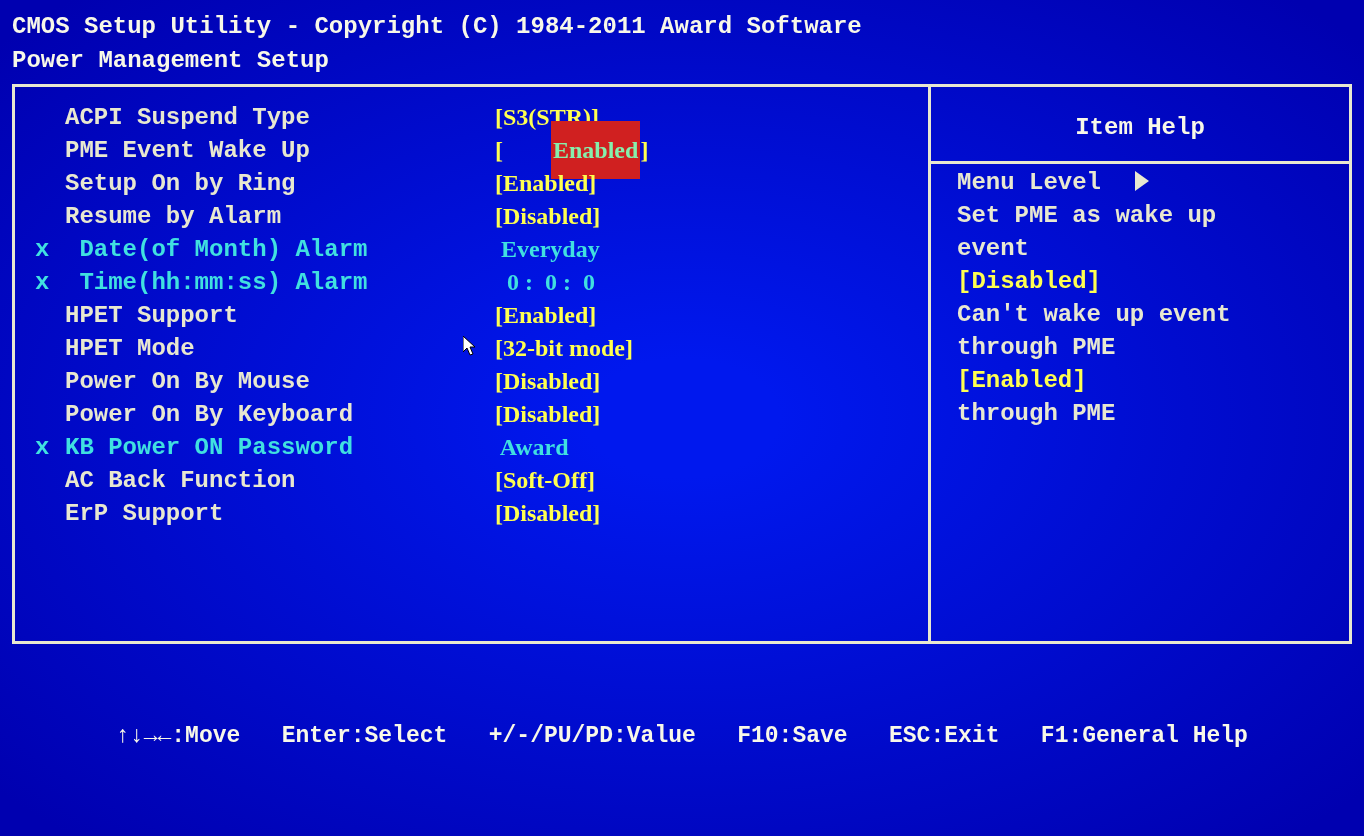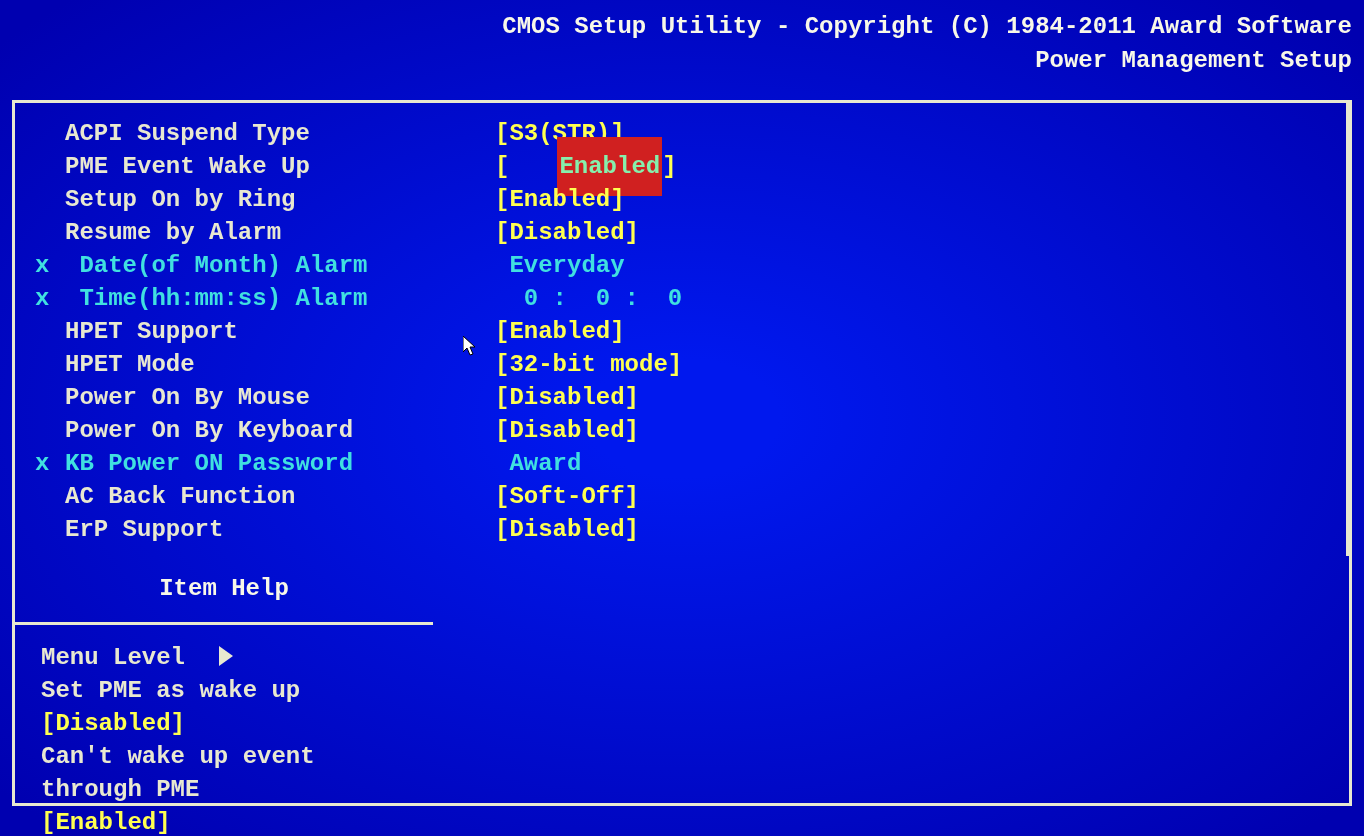--- a/index.html
+++ b/index.html
@@ -14,30 +14,29 @@
       overflow: hidden;
     }
     .screen {
       width: 100%;
       height: 100%;
       padding: 4px 12px 2px 12px;
       background: #0000cc;
       background: radial-gradient(ellipse at center, #0018ee 10%, #0000b0 95%);
     }
     .header {
-      text-align: right;
+      text-align: left;
       line-height: 34px;
-      padding: 6px 0 22px 0;
+      padding: 6px 0 6px 0;
       color: #f8f8e8;
     }
     .main-box {
       border: 3px solid #e8e8d0;
       display: flex;
-      height: 706px;
-      flex-direction: column;
+      height: 560px;
     }
     .left-pane {
       flex: 1 1 auto;
       padding: 14px 10px 10px 40px;
       border-right: 3px solid #e8e8d0;
     }
     .right-pane {
       width: 418px;
       flex: none;
     }
@@ -46,33 +45,34 @@
       white-space: pre;
       display: flex;
     }
     .row .mark {
       display: inline-block;
       width: 30px;
       margin-left: -20px;
       color: #40e0e0;
     }
     .row .label { display: inline-block; width: 430px; }
-    .row .value { display: inline-block; }
+    .row .value { display: inline-block; font-family: Liberation Serif, serif; }
     .row .yellow { color: #ffff50; }
     .row.disabled { color: #40e0e0; }
     .row.disabled .value { color: #40e0e0; }
     .highlight-red { background: #d02020; color: #86efac; padding: 16px 2px; margin-left: 48px; }
     .ih-title {
       text-align: center;
       line-height: 66px;
       border-bottom: 3px solid #e8e8d0;
       color: #f8f8e8;
+      margin-top: 8px;
     }
     .right-body {
-      padding: 16px 18px 10px 26px;
+      padding: 2px 18px 10px 26px;
       line-height: 33px;
       color: #e8e8d0;
     }
     .arrow-right {
       display: inline-block;
       width: 0; height: 0;
       border-top: 10px solid transparent;
       border-bottom: 10px solid transparent;
       border-left: 14px solid #e8e8d0;
       margin-left: 20px; vertical-align: -2px;
@@ -121,20 +121,21 @@
 
     <div class="right-pane">
       <div class="ih-title">Item Help</div>
       <div class="right-body">
         <div>
           <span>Menu Level</span>
           <span class="arrow-right"></span>
         </div>
         <div class="help-block">
           <div>Set PME as wake up</div>
+          <div>event</div>
         </div>
         <div class="help-block">
           <div class="yellow-text">[Disabled]</div>
           <div>Can't wake up event</div>
           <div>through PME</div>
         </div>
         <div class="help-block">
           <div class="yellow-text">[Enabled]</div>
           <div>through PME</div>
         </div>

